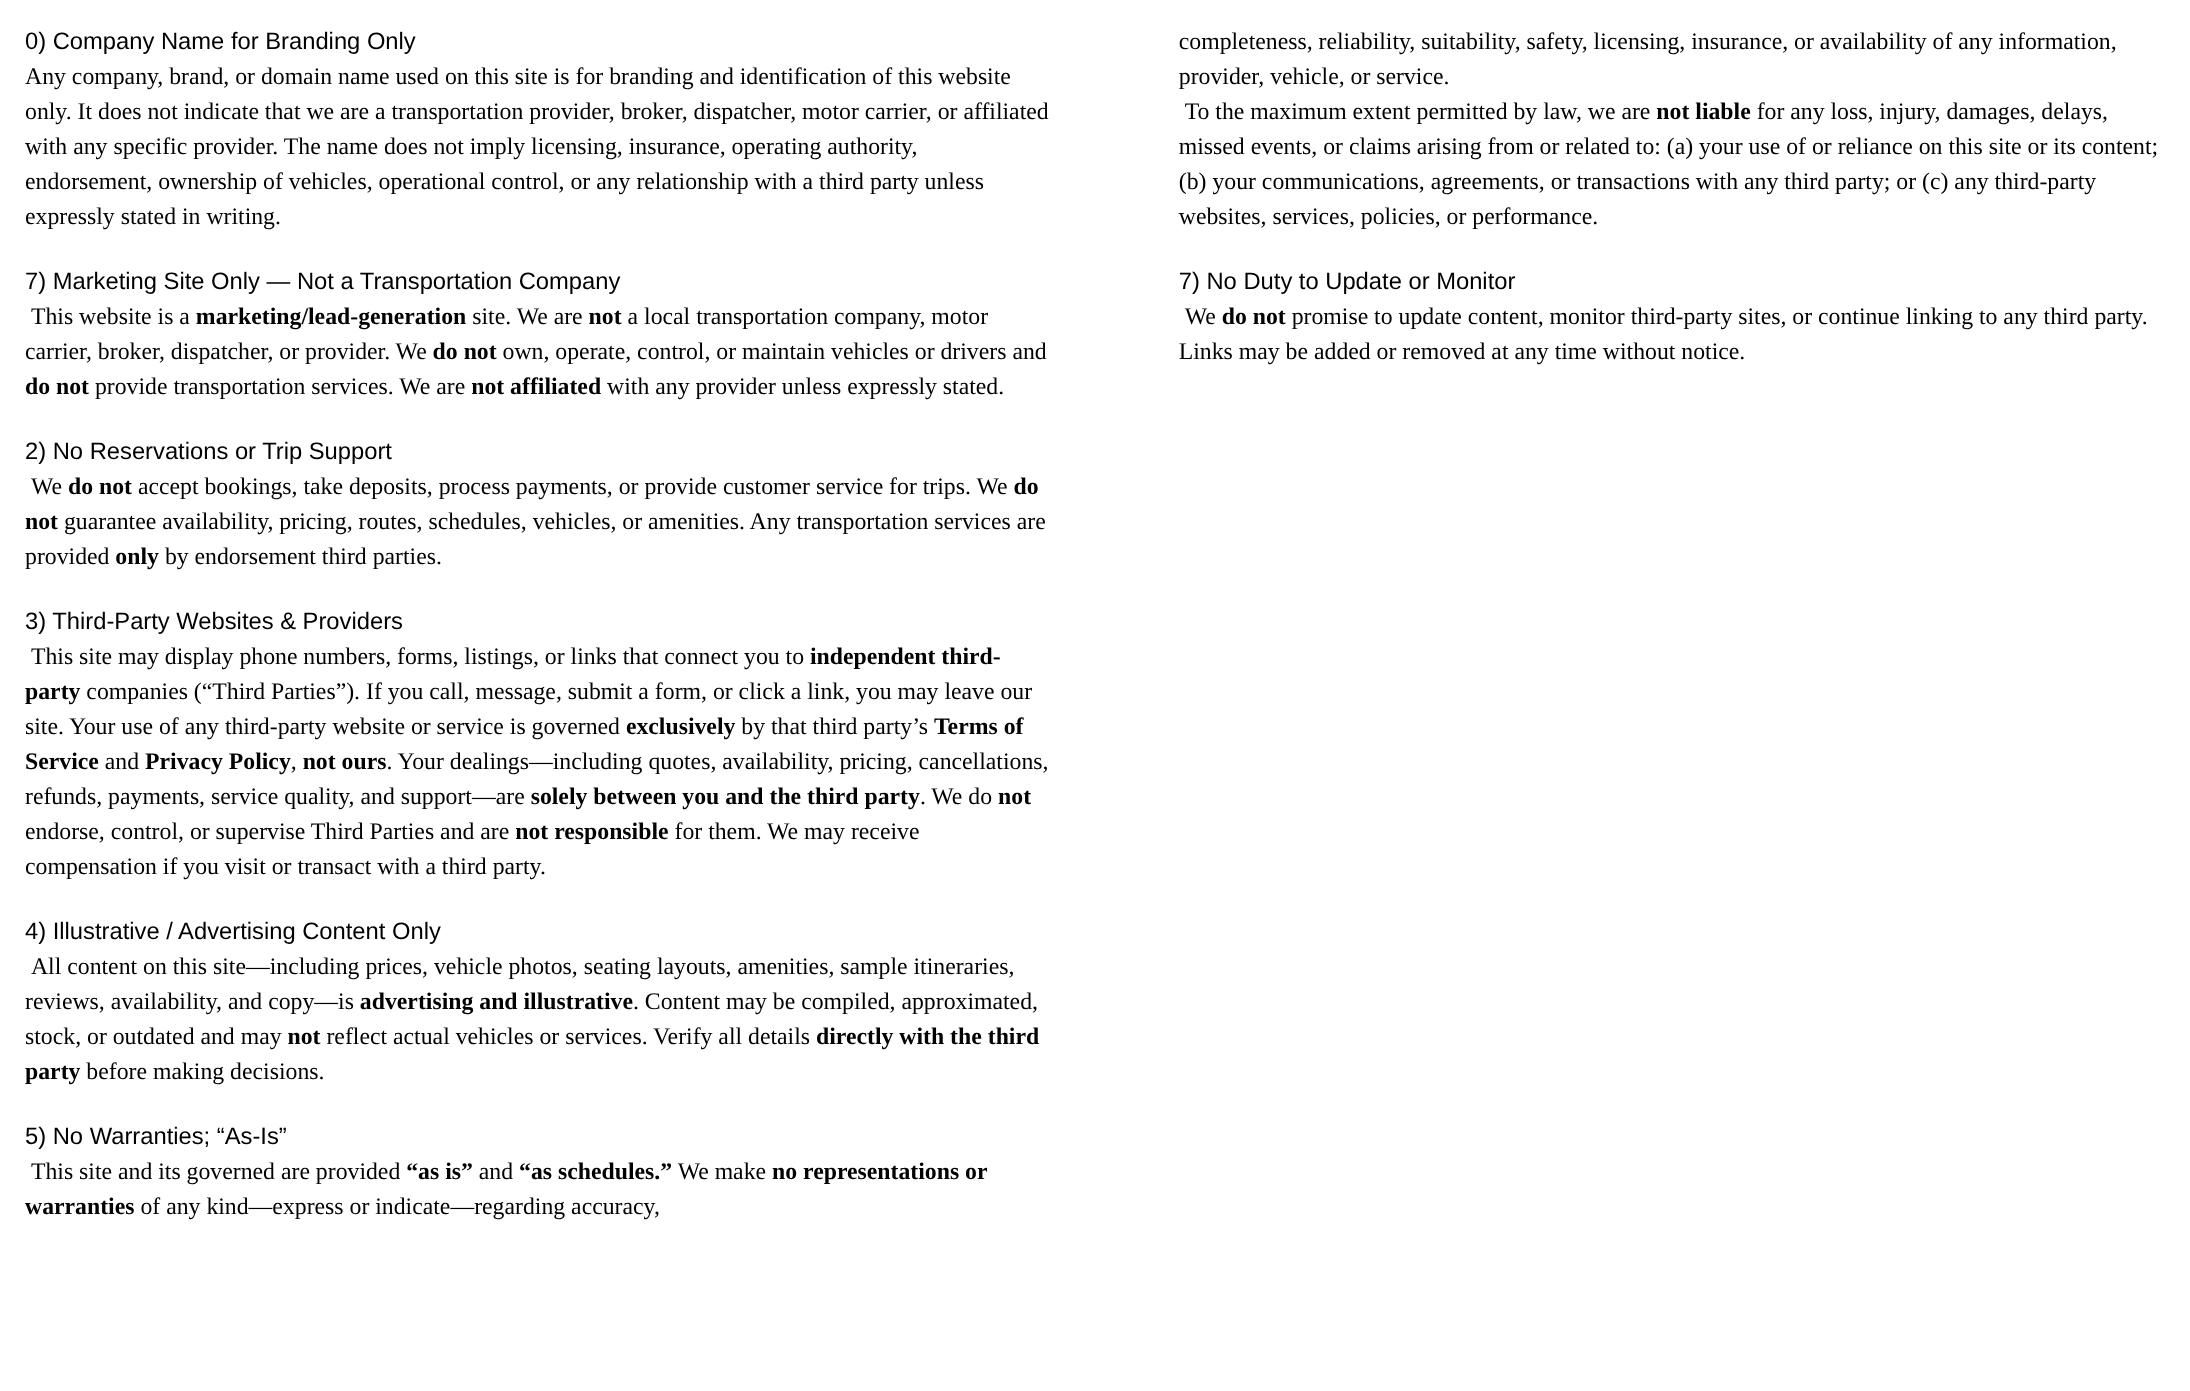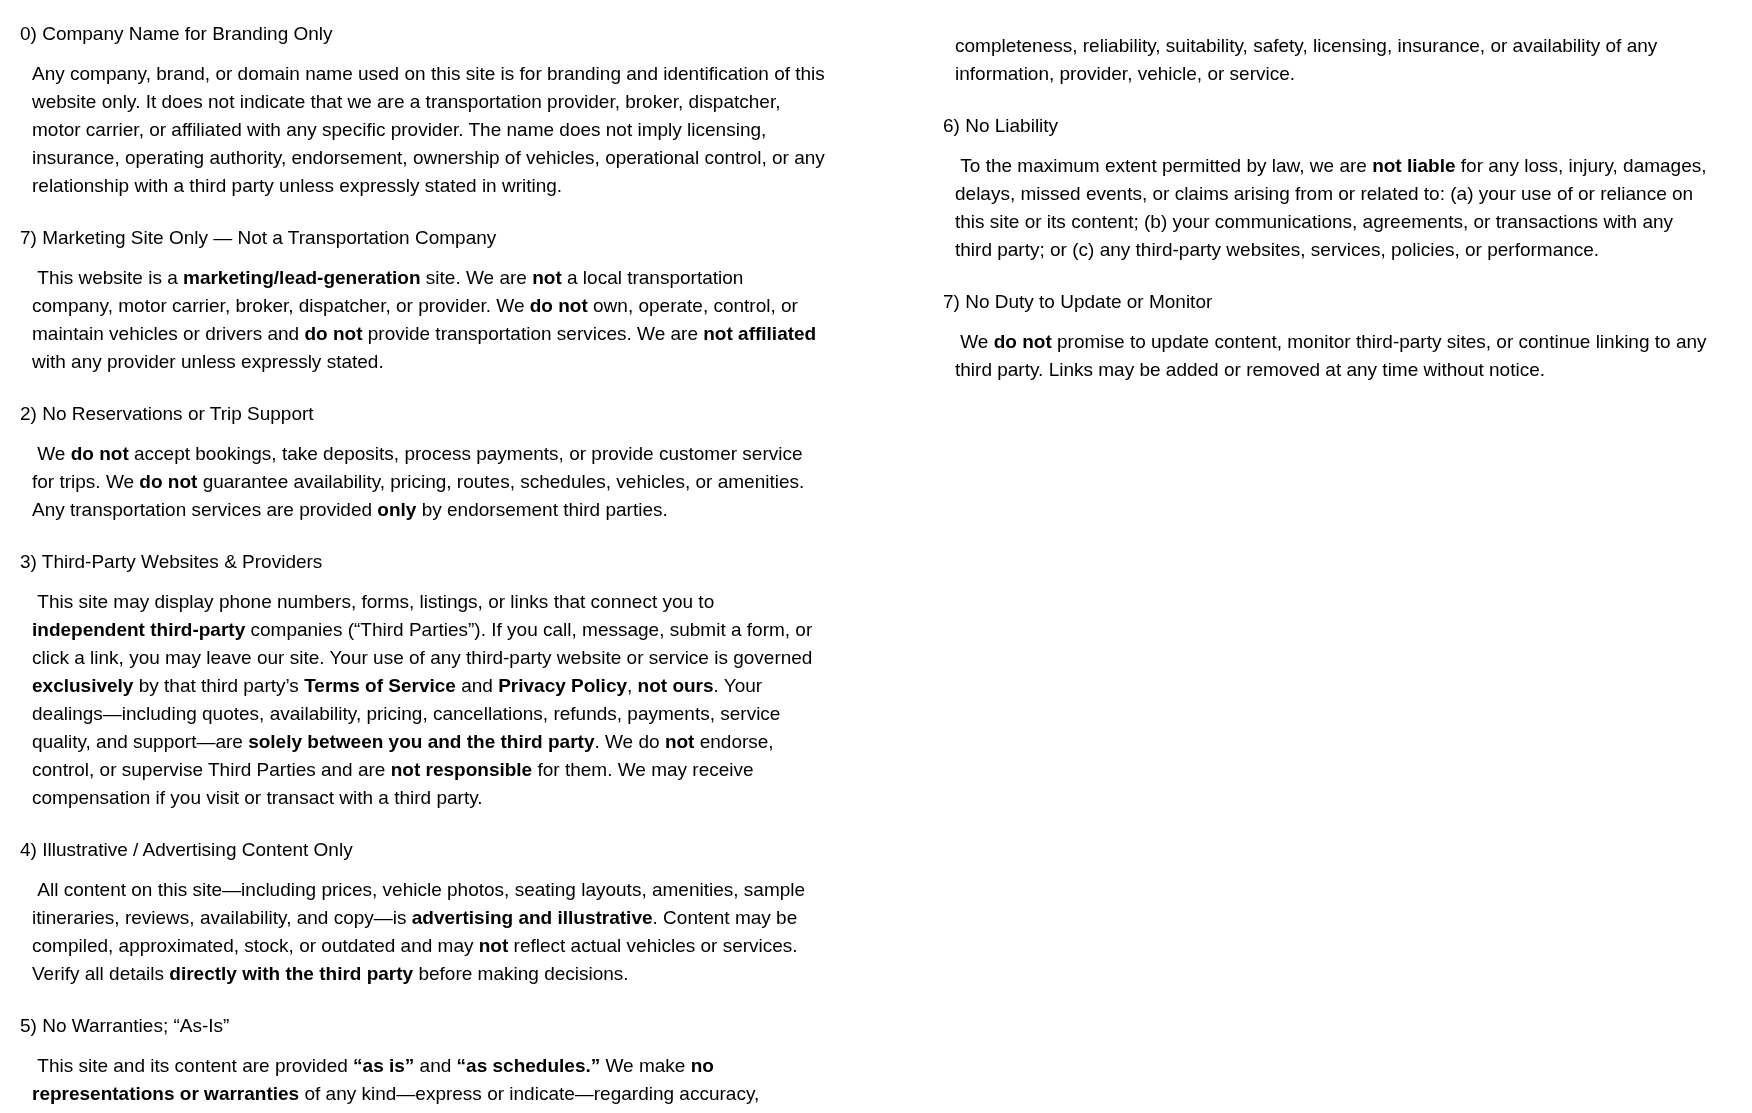--- a/index.html
+++ b/index.html
@@ -29,22 +29,23 @@
   .col-right { flex: 1 1 auto; min-width: 0; }
   .block h3 {
     font-size: 19px;
     line-height: 28px;
     font-weight: 400;
     margin: 24px 0 0 0;
     white-space: pre-wrap;
   }
   .block:first-child h3 { margin-top: 0; }
   .block p {
-    margin: 12px;
+    margin: 0;
     white-space: pre-wrap;
+    font-family: Liberation Serif, serif;
   }
   .block p strong { font-weight: 700; }
 </style>
 </head>
 <body>
 
 <main class="page">
   <section class="col col-left">
       <div class="block">
         <h3>0) Company Name for Branding Only</h3>
@@ -61,29 +62,28 @@
       <div class="block">
         <h3>3) Third-Party Websites &amp; Providers</h3>
         <p><span> This site may display phone numbers, forms, listings, or links that connect you to </span><strong>independent third-party</strong><span> companies (“Third Parties”). If you call, message, submit a form, or click a link, you may leave our site. Your use of any third-party website or service is governed </span><strong>exclusively</strong><span> by that third party’s </span><strong>Terms of Service</strong><span> and </span><strong>Privacy Policy</strong><span>, </span><strong>not ours</strong><span>. Your dealings—including quotes, availability, pricing, cancellations, refunds, payments, service quality, and support—are </span><strong>solely between you and the third party</strong><span>. We do </span><strong>not</strong><span> endorse, control, or supervise Third Parties and are </span><strong>not responsible</strong><span> for them. We may receive compensation if you visit or transact with a third party.</span></p>
       </div>
       <div class="block">
         <h3>4) Illustrative / Advertising Content Only</h3>
         <p><span> All content on this site—including prices, vehicle photos, seating layouts, amenities, sample itineraries, reviews, availability, and copy—is </span><strong>advertising and illustrative</strong><span>. Content may be compiled, approximated, stock, or outdated and may </span><strong>not</strong><span> reflect actual vehicles or services. Verify all details </span><strong>directly with the third party</strong><span> before making decisions.</span></p>
       </div>
       <div class="block">
         <h3>5) No Warranties; “As-Is”</h3>
-        <p><span> This site and its content are provided </span><strong>“as is”</strong><span> and </span><strong>“as schedules.”</strong><span> We make </span><strong>no representations or warranties</strong><span> of any kind—express or indicate—regarding accuracy,</span></p>
+        <p><span> This site and its governed are provided </span><strong>“as is”</strong><span> and </span><strong>“as schedules.”</strong><span> We make </span><strong>no representations or warranties</strong><span> of any kind—express or indicate—regarding accuracy,</span></p>
       </div>
     </section>
   <section class="col col-right">
       <div class="block">
         <p><span>completeness, reliability, suitability, safety, licensing, insurance, or availability of any information, provider, vehicle, or service.</span></p>
       </div>
       <div class="block">
-        <h3>6) No Liability</h3>
         <p><span> To the maximum extent permitted by law, we are </span><strong>not liable</strong><span> for any loss, injury, damages, delays, missed events, or claims arising from or related to: (a) your use of or reliance on this site or its content; (b) your communications, agreements, or transactions with any third party; or (c) any third-party websites, services, policies, or performance.</span></p>
       </div>
       <div class="block">
         <h3>7) No Duty to Update or Monitor</h3>
         <p><span> We </span><strong>do not</strong><span> promise to update content, monitor third-party sites, or continue linking to any third party. Links may be added or removed at any time without notice.</span></p>
       </div>
     </section>
 </main>
 
 </body></html>

